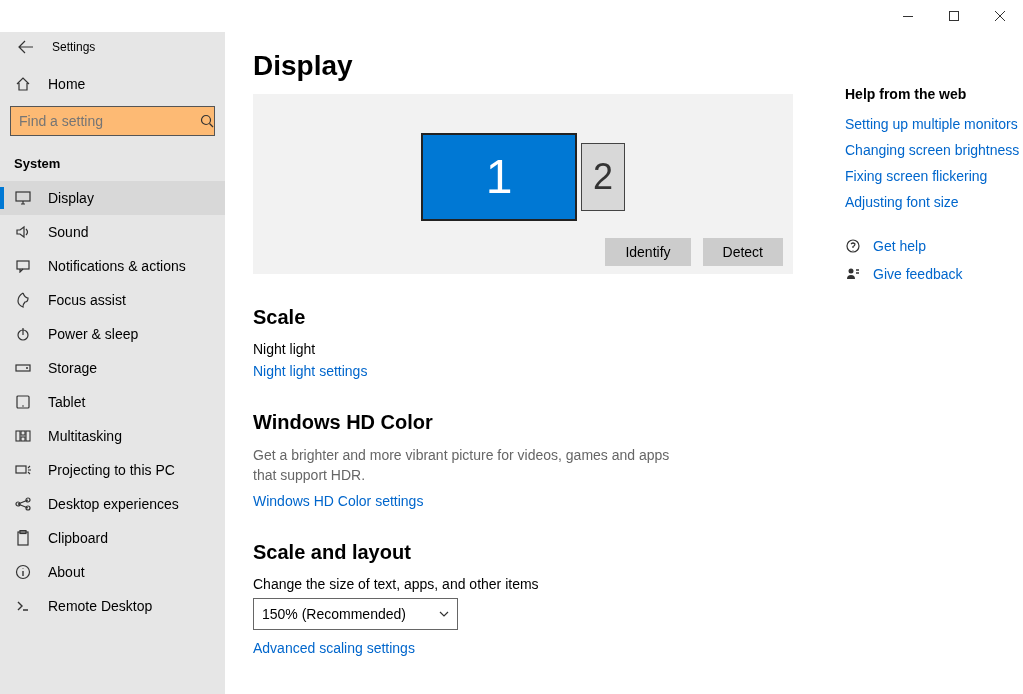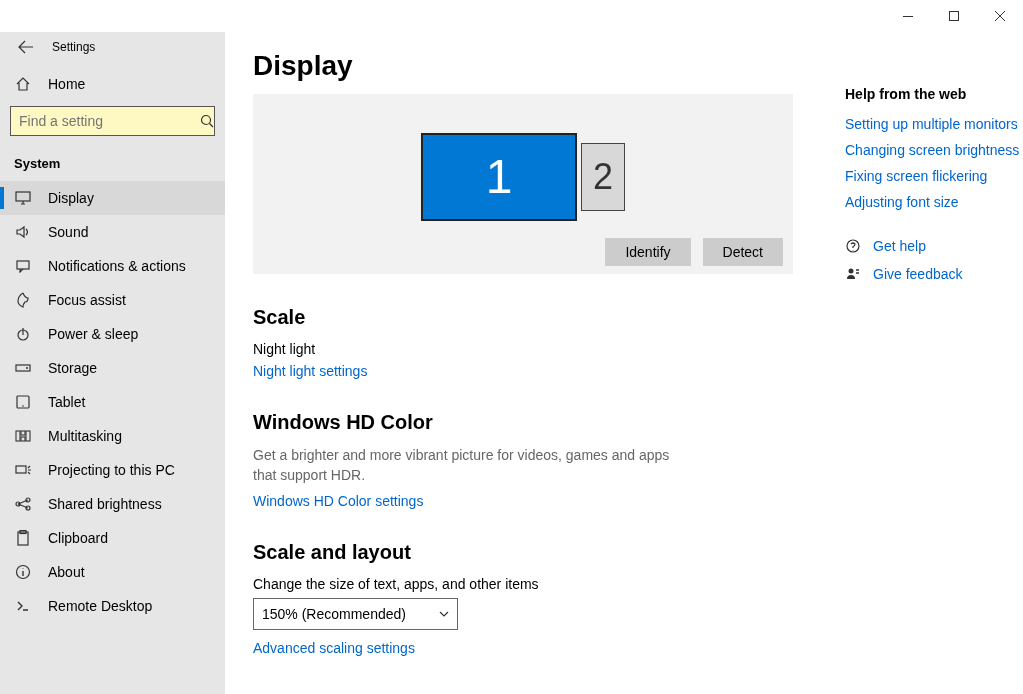--- a/index.html
+++ b/index.html
@@ -9,21 +9,21 @@
     .titlebar-btn { width: 46px; height: 32px; display: flex; align-items: center; justify-content: center; color: #555; font-size: 10px; }
 
     .app-body { display: flex; flex: 1; overflow: hidden; }
 
     .sidebar { width: 225px; background: #e6e6e6; display: flex; flex-direction: column; padding-top: 0; }
     .sidebar-header { display: flex; align-items: center; padding: 8px 18px 12px 18px; }
     .back-arrow { font-size: 15px; color: #333; margin-right: 18px; cursor: pointer; }
     .app-title { font-size: 12px; color: #000; }
     .home-row { display: flex; align-items: center; padding: 10px 18px 14px 14px; gap: 16px; cursor: pointer; }
     .home-row .icon { width: 18px; display: flex; justify-content: center; }
-    .search-box { margin: 0 10px 14px 10px; border: 1px solid #555; background: #fef9c3; height: 30px; display: flex; align-items: center; padding: 0 8px; }
+    .search-box { margin: 0 10px 14px 10px; border: 1px solid #555; background: #fdba74; height: 30px; display: flex; align-items: center; padding: 0 8px; }
     .search-box input { flex: 1; border: none; background: transparent; outline: none; font-size: 14px; color: #333; }
     .search-icon { font-size: 14px; color: #333; }
 
     .cat-title { font-weight: 600; font-size: 13px; padding: 6px 14px 10px 14px; }
     .nav-list { list-style: none; }
     .nav-item { display: flex; align-items: center; padding: 9px 14px 9px 14px; gap: 16px; cursor: pointer; position: relative; }
     .nav-item .icon { width: 18px; display: flex; justify-content: center; font-size: 14px; color: #333; }
     .nav-item.selected { background: #d8d8d8; }
     .nav-item.selected::before { content: ""; position: absolute; left: 0; top: 6px; bottom: 6px; width: 4px; background: #0078d4; }
     .nav-item-label { font-size: 14px; color: #000; white-space: nowrap; }
@@ -194,21 +194,21 @@
         </li>
         <li class="nav-item">
           <span class="icon">
             <svg width="16" height="16">
               <path d="M3 8 L13 4 M3 8 L13 12" stroke="#333" stroke-width="1.2"></path>
               <circle cx="3" cy="8" r="2" fill="none" stroke="#333" stroke-width="1.2"></circle>
               <circle cx="13" cy="4" r="2" fill="none" stroke="#333" stroke-width="1.2"></circle>
               <circle cx="13" cy="12" r="2" fill="none" stroke="#333" stroke-width="1.2"></circle>
             </svg>
           </span>
-          <span class="nav-item-label">Shared brightness</span>
+          <span class="nav-item-label">Desktop experiences</span>
         </li>
         <li class="nav-item">
           <span class="icon">
             <svg width="14" height="16">
               <rect x="2" y="2" width="10" height="13" fill="none" stroke="#333" stroke-width="1.2"></rect>
               <rect x="4" y="0.5" width="6" height="3" fill="none" stroke="#333" stroke-width="1.2"></rect>
             </svg>
           </span>
           <span class="nav-item-label">Clipboard</span>
         </li>

